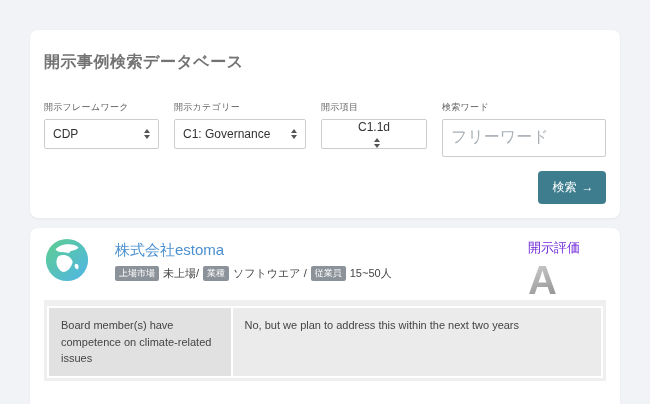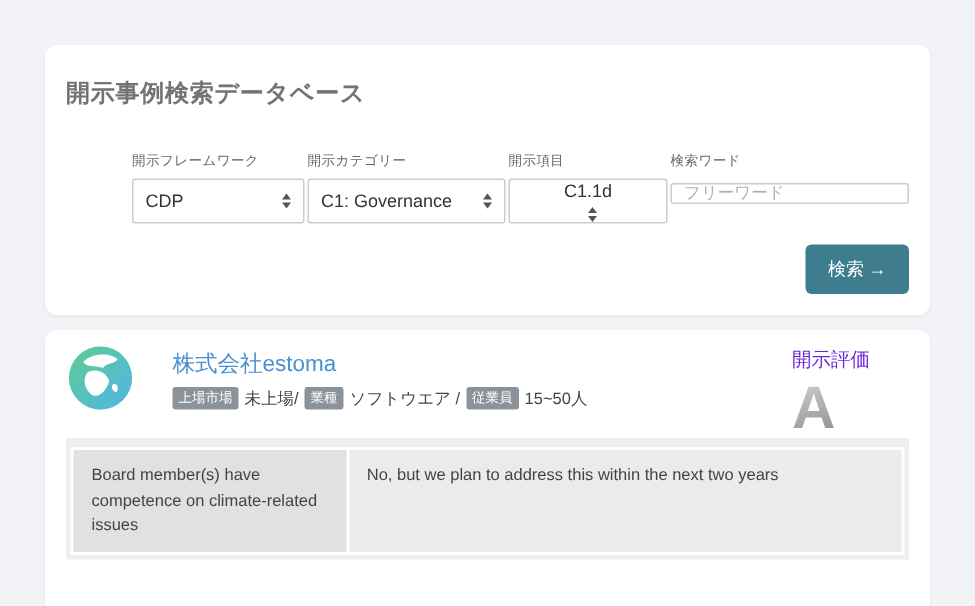--- a/index.html
+++ b/index.html
@@ -13,48 +13,48 @@
   .card {
     background:#ffffff; border-radius:8px; width:590px; box-sizing:border-box;
     box-shadow:0 1px 3px rgba(0,0,0,0.05);
   }
   
   .search-card { padding:14px 14px 14px; margin-bottom:10px; }
   .page-title {
     font-size:16px; font-weight:700; color:#737373;
     margin:8px 0 28px 0; letter-spacing:0.5px;
   }
-  .form-row { display:flex; gap:2px;margin-left:44px; }
+  .form-row { display:flex; gap:15px; }
   .field label {
     display:block; font-size:9px; color:#666; margin-bottom:5px; letter-spacing:0.3px;
   }
   .control {
     height:30px; border:1px solid #ccc; border-radius:2px; background:#fff;
     display:flex; align-items:center; justify-content:space-between;
     padding:0 8px; font-size:12px; color:#333; box-sizing:border-box; cursor:pointer;
   }
   .f-framework .control { width:115px; }
   .f-category  .control { width:132px; }
   .f-item      .control { width:106px;flex-direction:column; }
   .f-keyword { flex:1; }
   .f-keyword input {
-    width:100%; height:14px; border:1px solid #ccc; border-radius:2px;
-    padding:0 8px; font-size:11px; color:#333; box-sizing:border-box; outline:none;
-    font-family:Liberation Serif, serif;
+    width:100%; height:38px; border:1px solid #ccc; border-radius:2px;
+    padding:0 8px; font-size:16px; color:#333; box-sizing:border-box; outline:none;
+    font-family:Liberation Mono, monospace;
   }
   .f-keyword input::placeholder { color:#a9b0b6; }
   .select-arrows { display:flex; flex-direction:column; gap:2px; margin-left:6px; }
   .select-arrows i { display:block; width:0; height:0;
     border-left:3px solid transparent; border-right:3px solid transparent; }
   .select-arrows i.up   { border-bottom:4px solid #555; }
   .select-arrows i.down { border-top:4px solid #555; }
   .actions { display:flex; justify-content:flex-end; margin-top:14px; }
   .search-btn {
     background:#3e7d8e; color:#fff; border:none; border-radius:4px;
-    font-size:12px; padding:8px 15px; cursor:pointer; font-family:Liberation Serif, serif;text-align:right;
+    font-size:12px; padding:8px 15px; cursor:pointer; font-family:Liberation Mono, monospace;text-align:right;
   }
   
   .result-card { padding:9px 14px 20px; min-height:250px; }
   .company-row { display:flex; align-items:flex-start; }
   .company-logo { width:46px; height:46px; flex:0 0 auto; }
   .company-info { margin-left:25px; padding-top:4px; }
   .company-name { color:#4a8fd0; font-size:15px; text-decoration:none; cursor:pointer; }
   .badges { margin-top:6px; display:flex; align-items:flex-end; gap:4px;
     font-size:11px; color:#444; }
   .badge { background:#8b9299; color:#fff; font-size:9px; padding:1px 4px;

